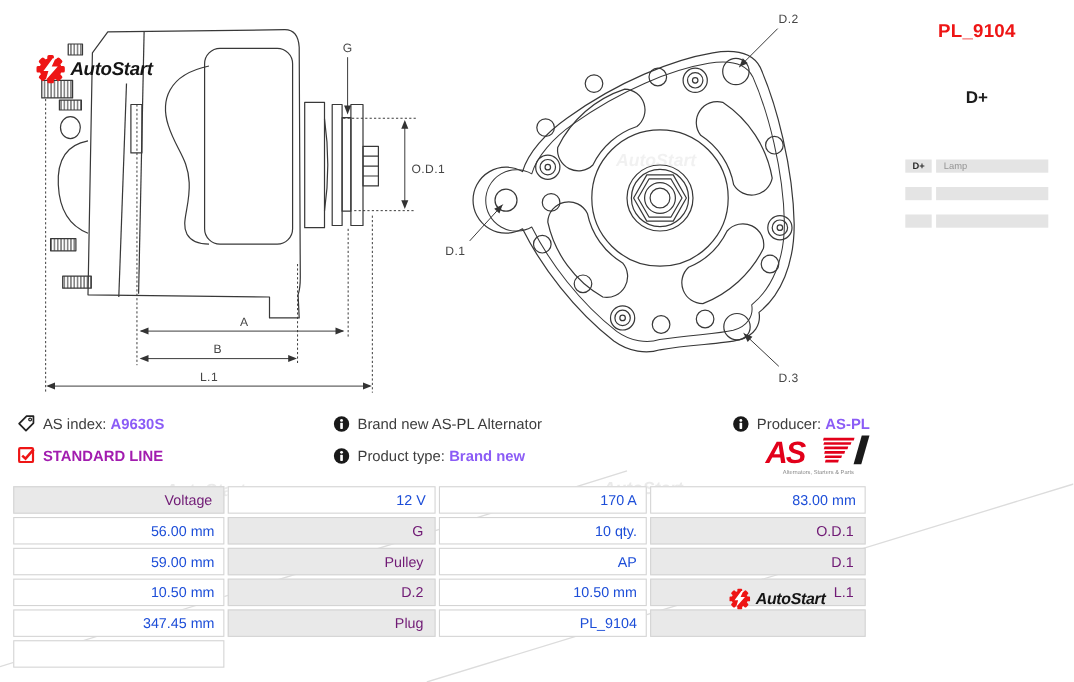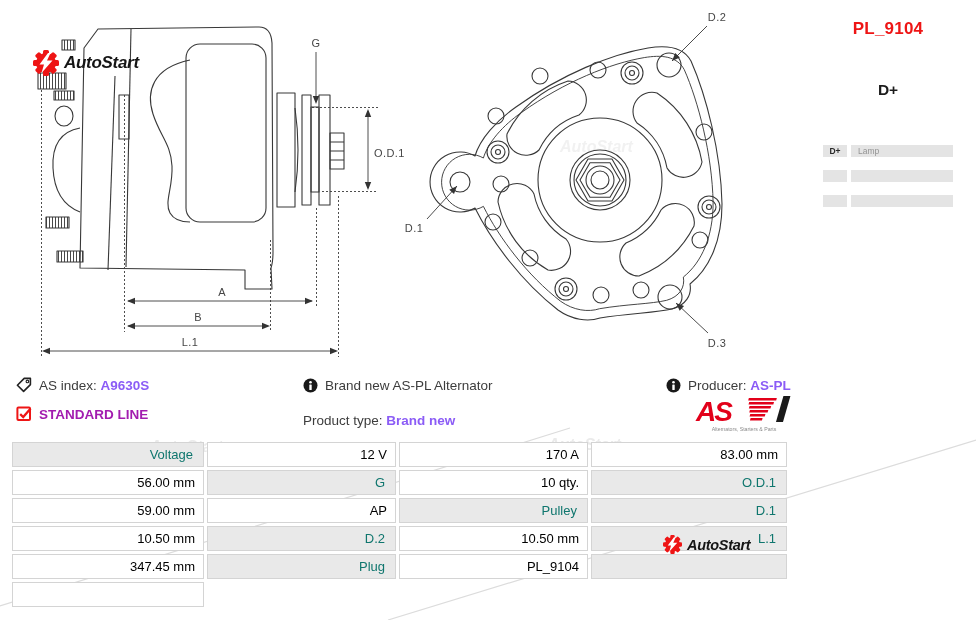--- a/index.html
+++ b/index.html
@@ -29,22 +29,22 @@
   .info-item{position:absolute;display:flex;align-items:center;gap:7px;height:16px;
              font-size:13.5px;color:#3d3d3d;white-space:nowrap;}
   .info-item b{color:#8b5cf6;}
   .red-line{color:#a21caf;font-weight:bold;}
 
   
   #spec-table{left:12px;top:442px;display:grid;grid-template-columns:192px 189px 189px 196px;
               grid-auto-rows:25px;gap:3px;}
   .cell{border:1px solid #d4d4d4;box-sizing:border-box;font-size:13px;line-height:23px;
         text-align:right;overflow:hidden;}
-  .cell.label{background:#e9e9e9;padding-right:10px;color:#0f766e;}
-  .cell.value{background:#fff;padding-right:8px;color:#000000;}
+  .cell.label{background:#e9e9e9;padding-right:10px;color:#701a75;}
+  .cell.value{background:#fff;padding-right:8px;color:#1d4ed8;}
   .cell.empty-label{background:#e9e9e9;}
   .cell.empty-value{background:#fff;}
 
   .ghost{position:absolute;font-style:italic;font-weight:bold;font-size:16px;
          color:rgba(150,150,150,0.20);pointer-events:none;}
   svg text{font-family:"Liberation Sans",sans-serif;}
 </style>
 </head>
 <body>
 
@@ -264,21 +264,21 @@
   </div>
 
   <div class="info-item" style="left:16px;top:406px;">
     <svg width="16" height="16" viewBox="0 0 16 16">
       <rect x="1.4" y="1.4" width="12.6" height="12.6" rx="1" fill="#fff" stroke="#ee1515" stroke-width="2"></rect>
       <polyline points="4.2,8.2 7.2,11 14.6,2.6" fill="none" stroke="#ee1515" stroke-width="2.3"></polyline>
     </svg>
     <span class="red-line">STANDARD LINE</span>
   </div>
 
-  <div class="info-item" style="left:303px;top:406px;flex-direction:column;">
+  <div class="info-item" style="left:303px;top:406px;">
     <svg width="15" height="15" viewBox="0 0 15 15">
       <circle cx="7.5" cy="7.5" r="7" fill="#191919"></circle>
       <circle cx="7.5" cy="4.2" r="1.3" fill="#fff"></circle>
       <rect x="6.3" y="6.4" width="2.4" height="5.6" rx="0.6" fill="#fff"></rect>
     </svg>
     <span><span>Product type:</span>
     <b>Brand new</b></span>
   </div>
 
   <svg class="abs" style="left:694px;top:394px;" width="100" height="40" viewBox="0 0 100 40">
@@ -301,22 +301,22 @@
     <div class="cell value">170 A</div>
 
     <div class="cell value">83.00 mm</div>
     <div class="cell value">56.00 mm</div>
 
     <div class="cell label">G</div>
     <div class="cell value">10 qty.</div>
     <div class="cell label">O.D.1</div>
     <div class="cell value">59.00 mm</div>
 
+    <div class="cell label">Pulley</div>
     <div class="cell value">AP</div>
-    <div class="cell label">Pulley</div>
     <div class="cell label">D.1</div>
     <div class="cell value">10.50 mm</div>
 
     <div class="cell label">D.2</div>
     <div class="cell value">10.50 mm</div>
     <div class="cell label">L.1</div>
     <div class="cell value">347.45 mm</div>
 
     <div class="cell label">Plug</div>
     <div class="cell value">PL_9104</div>

